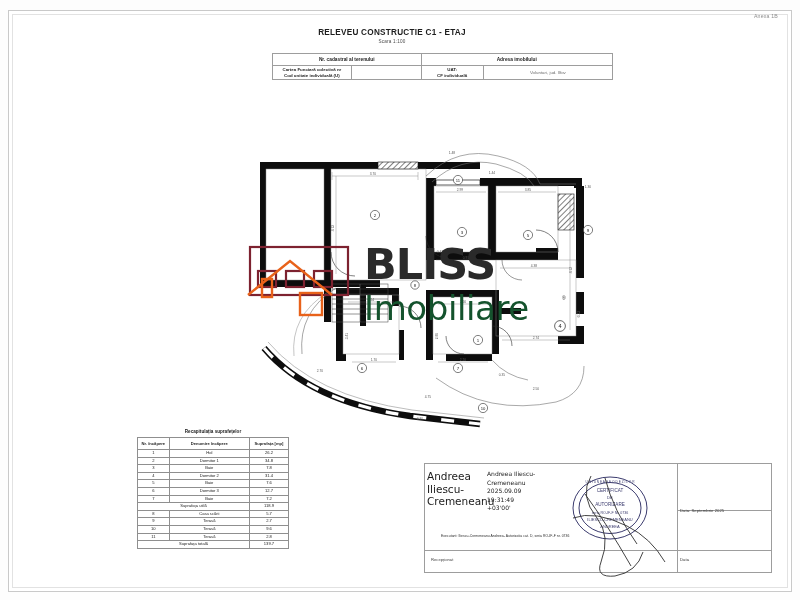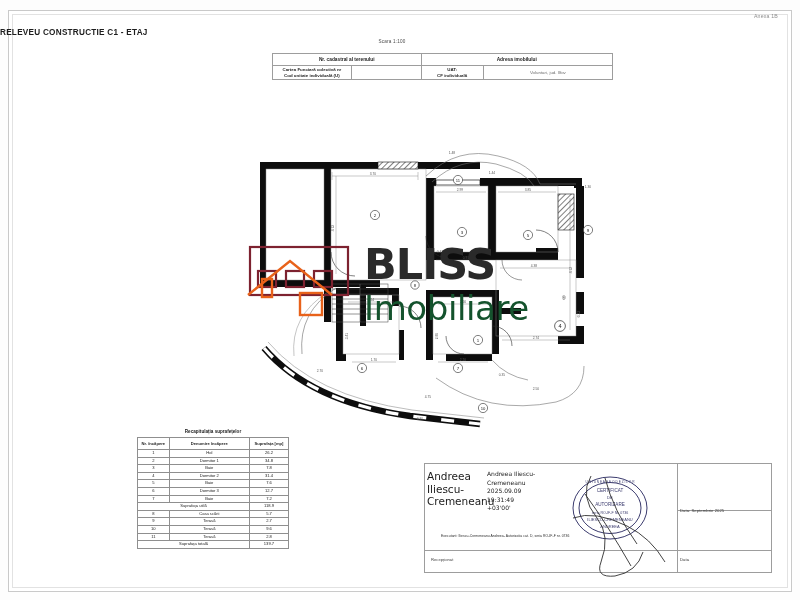--- a/index.html
+++ b/index.html
@@ -45,21 +45,21 @@
     top: 13px;
     font-size: 5.2px;
     color: #8d8d8d;
     letter-spacing: .2px;
   }
   #doc-title {
     position: absolute;
     left: 0;
     top: 28px;
     width: 784px;
-    text-align: left;
+    text-align: center;
     font-size: 8.2px;
     font-weight: bold;
     letter-spacing: .25px;
     color: #1d1d1d;
   }
   #doc-scale {
     position: absolute;
     left: 0;
     top: 39px;
     width: 784px;

